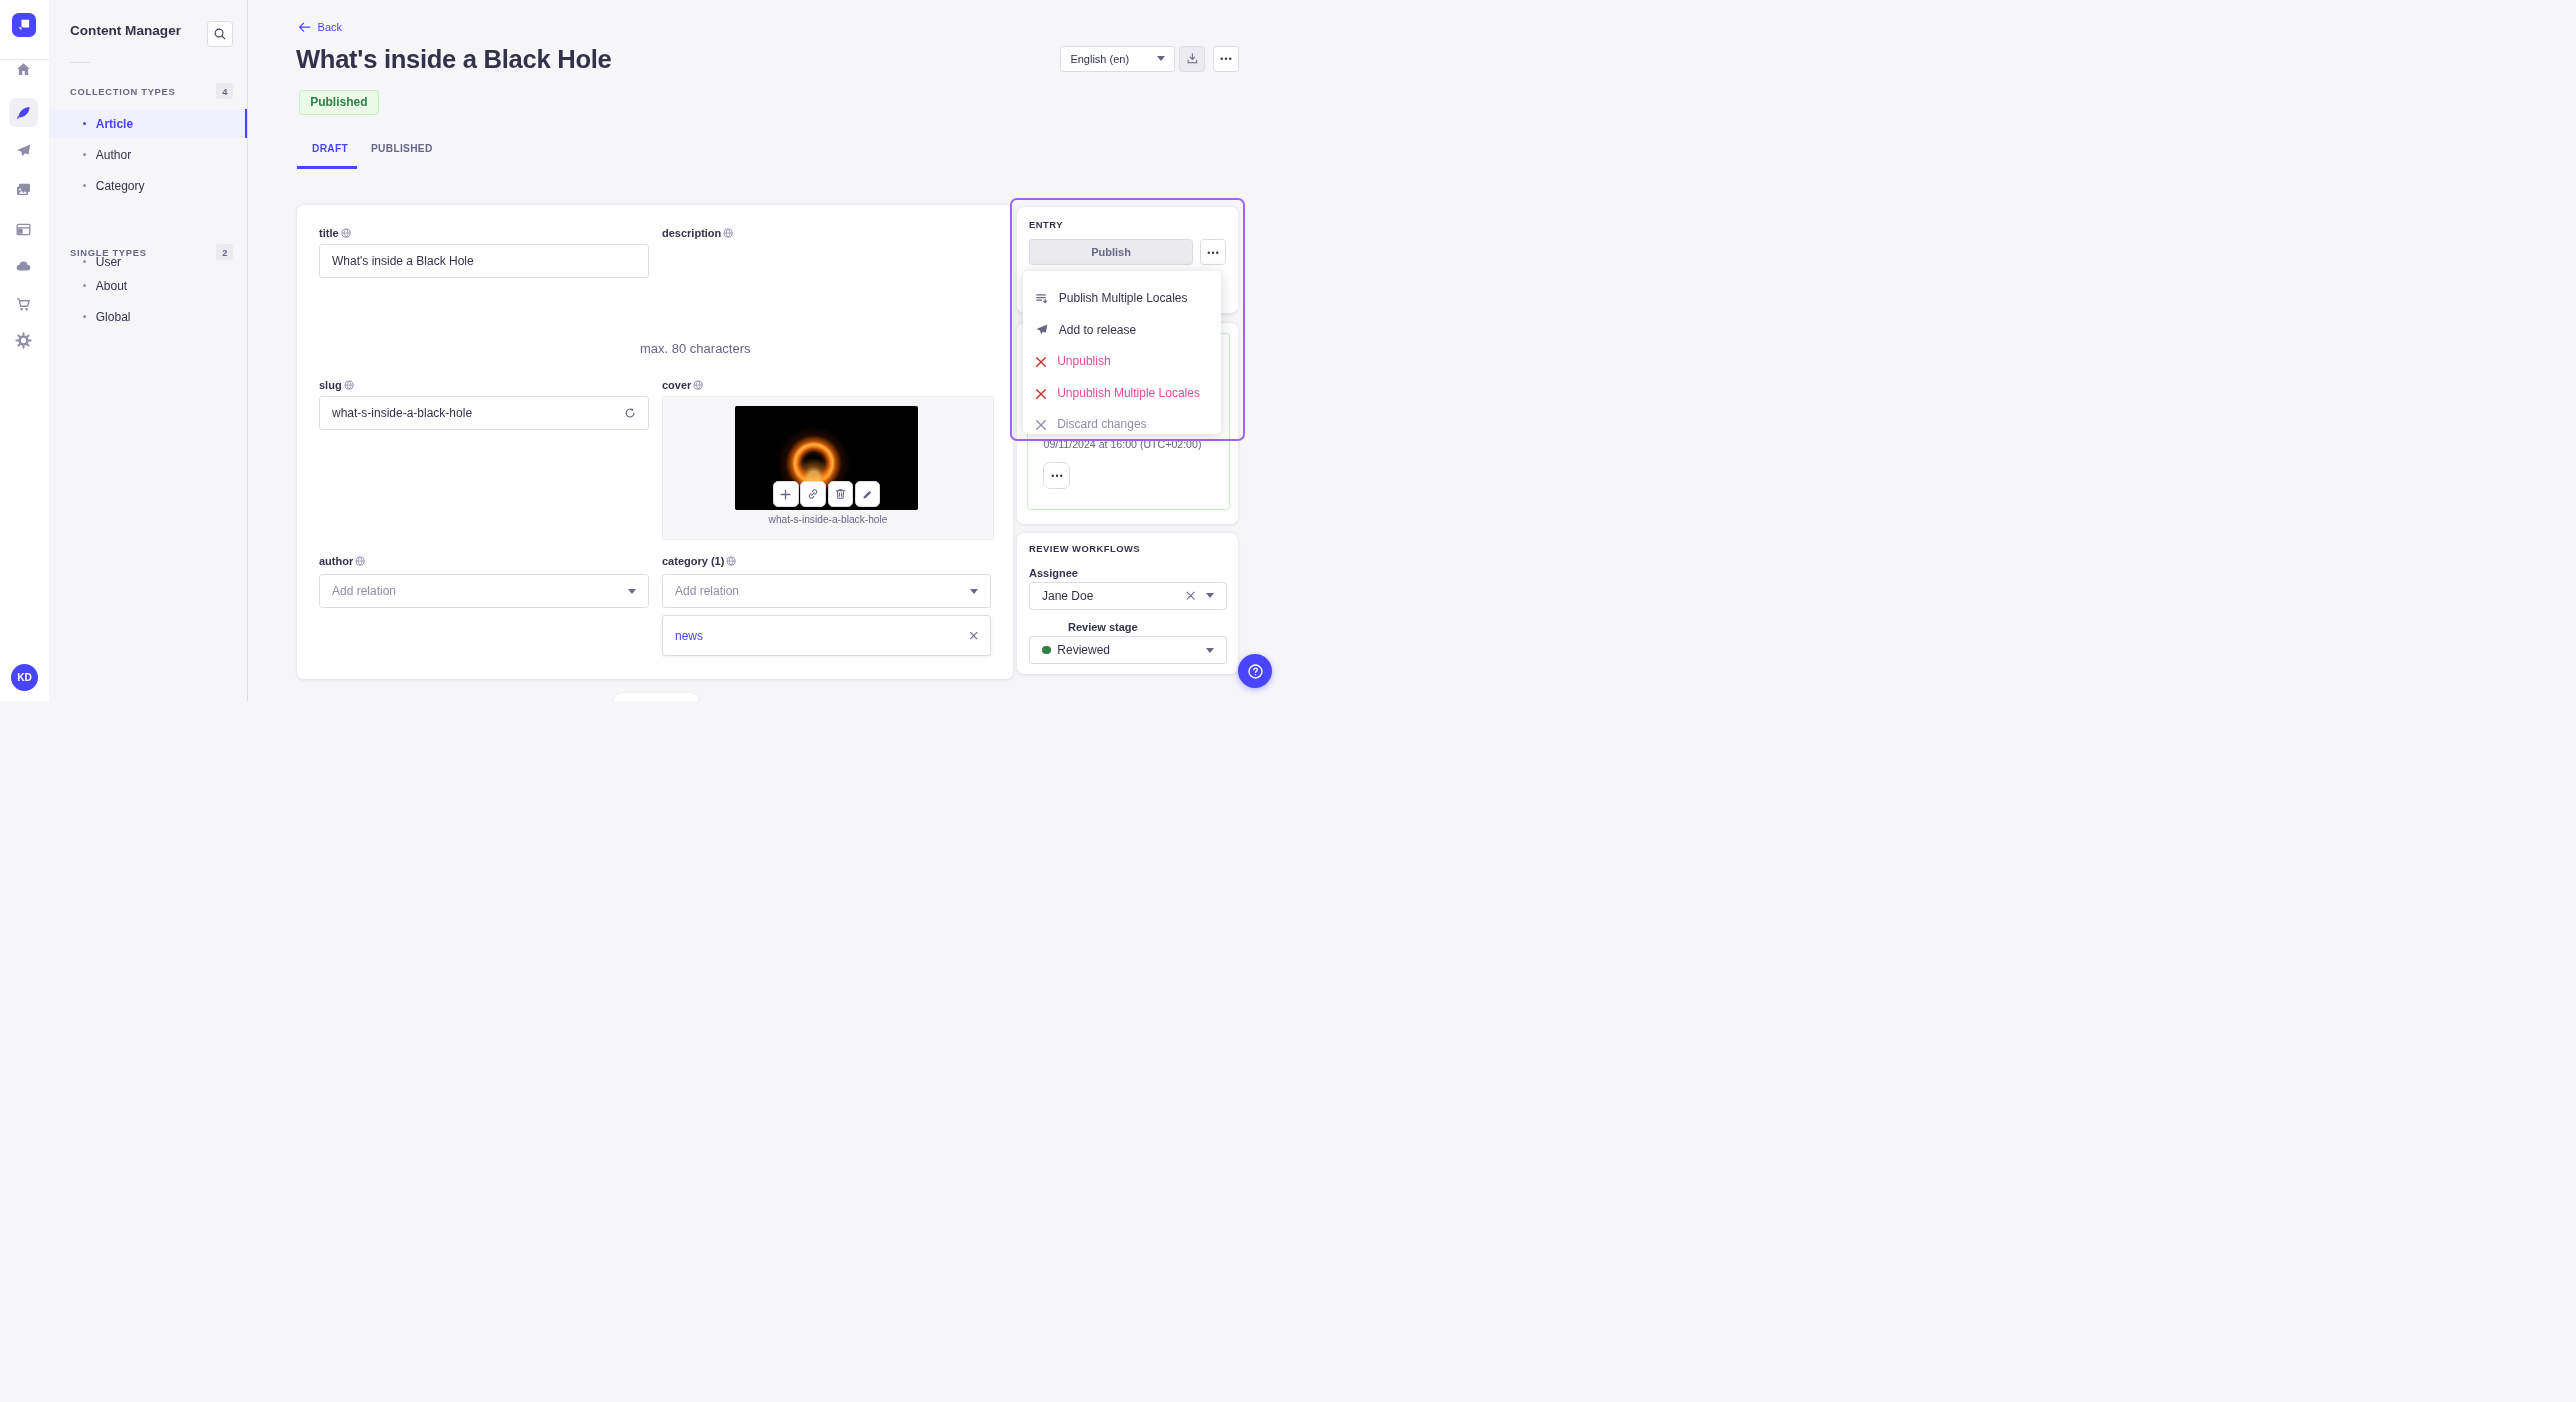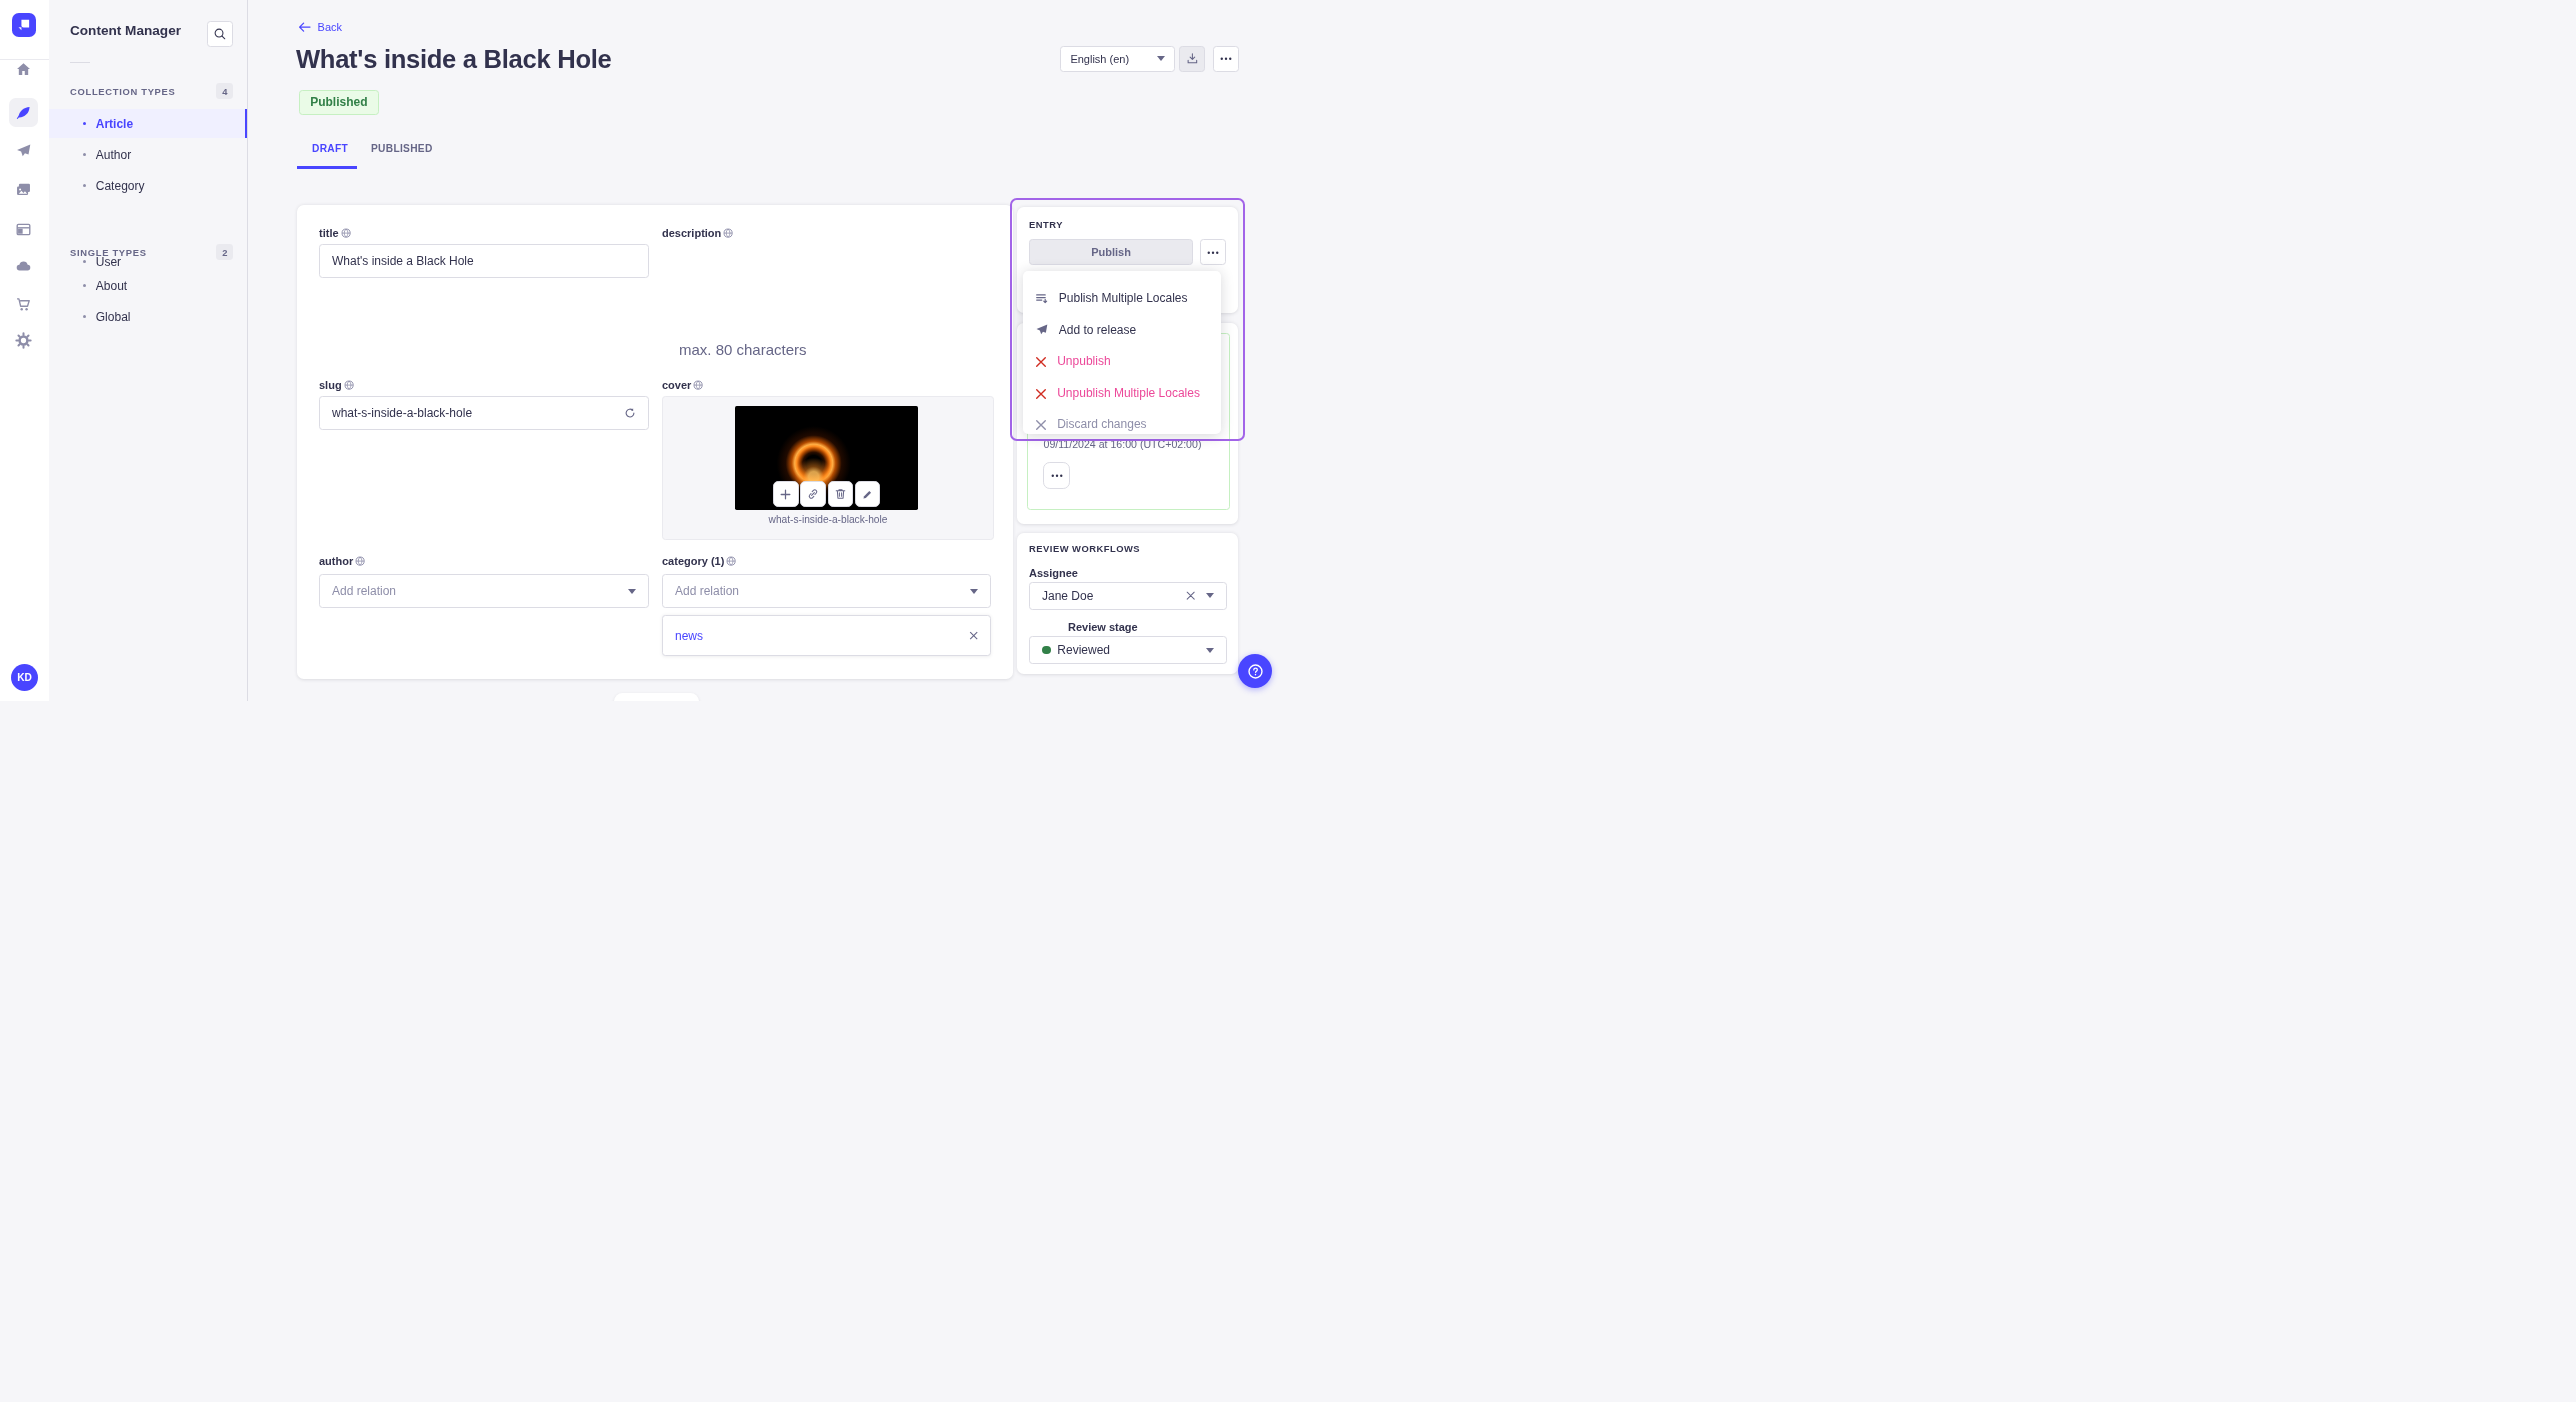--- a/index.html
+++ b/index.html
@@ -190,21 +190,21 @@
     </div>
     <input class="input" style="left: 22px; top: 39px; width: 330px; height: 34px; outline: none; font-family: inherit;" value="What's inside a Black Hole">
 
     <div class="label" style="left:365px;top:22px;">
       <span>description</span>
       <svg width="10.2" height="10.2" viewBox="0 0 14 14">
           <circle cx="7" cy="7" r="5.6" fill="none" stroke="#8e8ea9" stroke-width="1.3"></circle>
           <path d="M1.4 7h11.2M7 1.4c-3.4 3.4-3.4 7.8 0 11.2M7 1.4c3.4 3.4 3.4 7.8 0 11.2" fill="none" stroke="#8e8ea9" stroke-width="1.1"></path>
         </svg>
     </div>
-    <div class="abs" style="left:382px;top:136px;font-size:15px;color:#666687;">max. 80 characters</div>
+    <div class="abs" style="left:343px;top:136px;font-size:13px;color:#666687;">max. 80 characters</div>
 
     <div class="label" style="left:22px;top:174px;">
       <span>slug</span>
       <svg width="10.2" height="10.2" viewBox="0 0 14 14">
           <circle cx="7" cy="7" r="5.6" fill="none" stroke="#8e8ea9" stroke-width="1.3"></circle>
           <path d="M1.4 7h11.2M7 1.4c-3.4 3.4-3.4 7.8 0 11.2M7 1.4c3.4 3.4 3.4 7.8 0 11.2" fill="none" stroke="#8e8ea9" stroke-width="1.1"></path>
         </svg>
     </div>
     <div class="input" style="left:22px;top:191px;width:330px;height:34px;justify-content:space-between;">
       <span>what-s-inside-a-black-hole</span>

